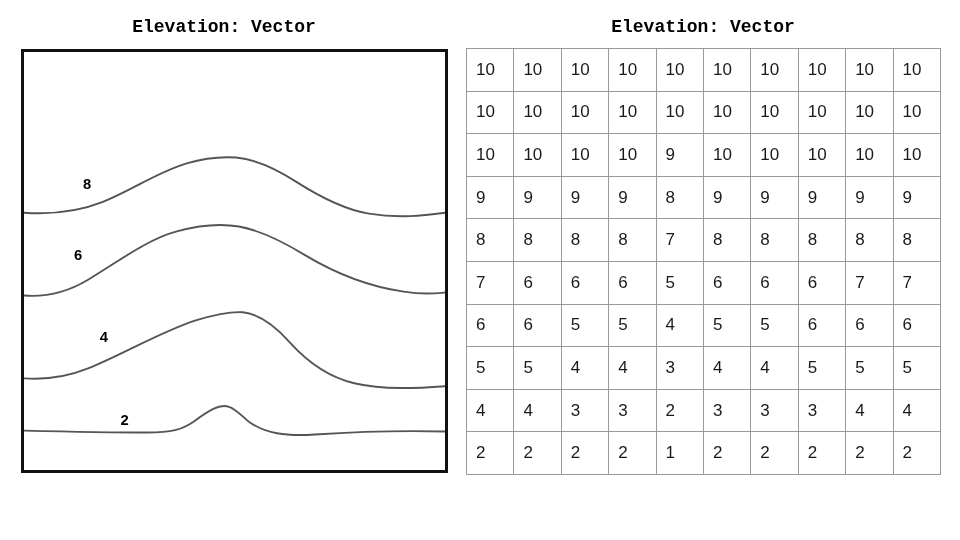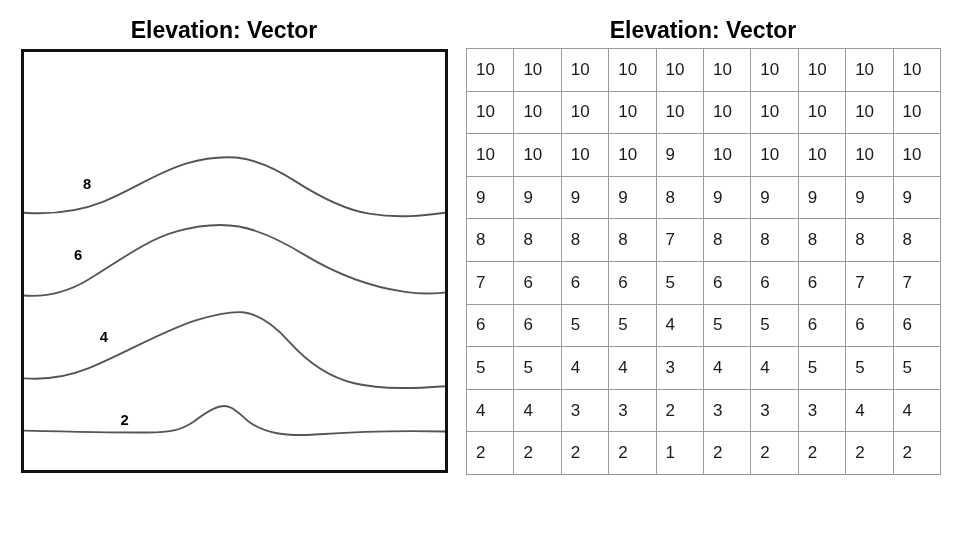--- a/index.html
+++ b/index.html
@@ -12,26 +12,27 @@
     height: 540px;
     position: relative;
     overflow: hidden;
     font-family: "Liberation Sans", sans-serif;
     color: #000000;
   }
 
   
   .panel-title {
     position: absolute;
-    font-size: 23px;
+    font-size: 18px;
     font-weight: bold;
     color: #000000;
     text-align: center;
     white-space: nowrap;
     letter-spacing: 0px;
+    font-family: Liberation Mono, monospace;
   }
   #vector-title {
     left: 0px;
     top: 17px;
     width: 448px;
   }
   #raster-title {
     left: 466px;
     top: 17px;
     width: 474px;

